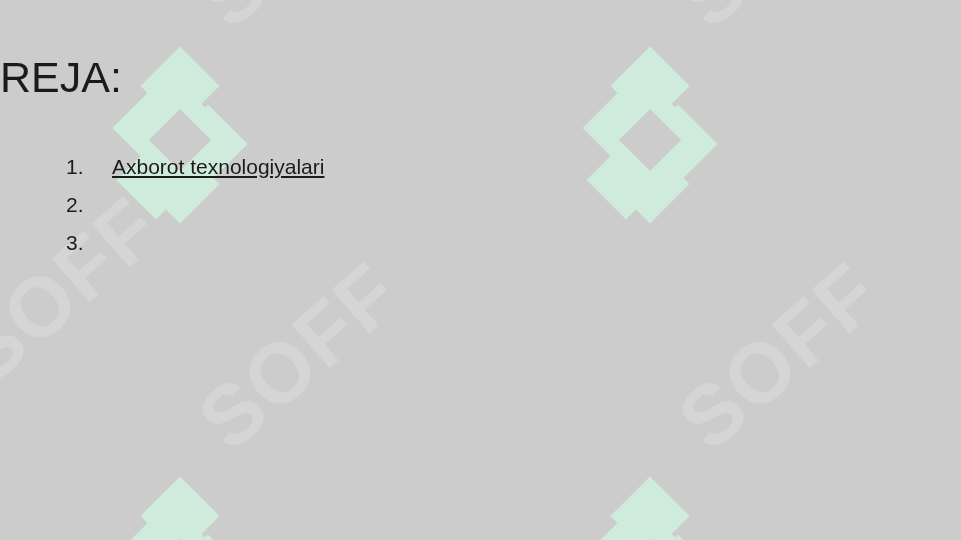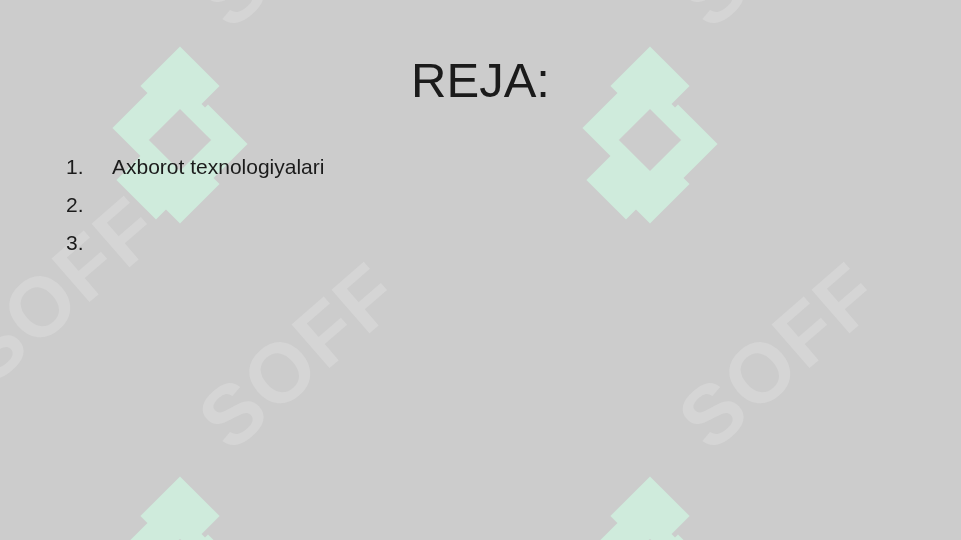--- a/index.html
+++ b/index.html
@@ -81,22 +81,21 @@
     z-index: 1;
     width: 100%;
     height: 100%;
   }
 
   #slide-title {
     position: absolute;
     left: 0;
     right: 0;
     top: 52px;
-    text-align: center;
-    font-size: 49px;
+    font-size: 43px;
     line-height: 1.18;
     font-weight: normal;
     color: #1b1b1b;
     margin: 0;
   }
 
   #agenda-list {
     position: absolute;
     left: 66px;
     top: 148px;
@@ -113,20 +112,21 @@
 
   .agenda-num {
     flex: 0 0 auto;
     width: 46px;
     text-align: left;
   }
 
   .agenda-text {
     flex: 0 1 auto;
     white-space: nowrap;
+    text-decoration: underline;
   }
 </style>
 </head>
 <body>
 
 <div id="slide">
 
   <div id="watermark-layer">
 
     <div class="wm-text" style="left:180px; top:-26px;">SOFF</div>

